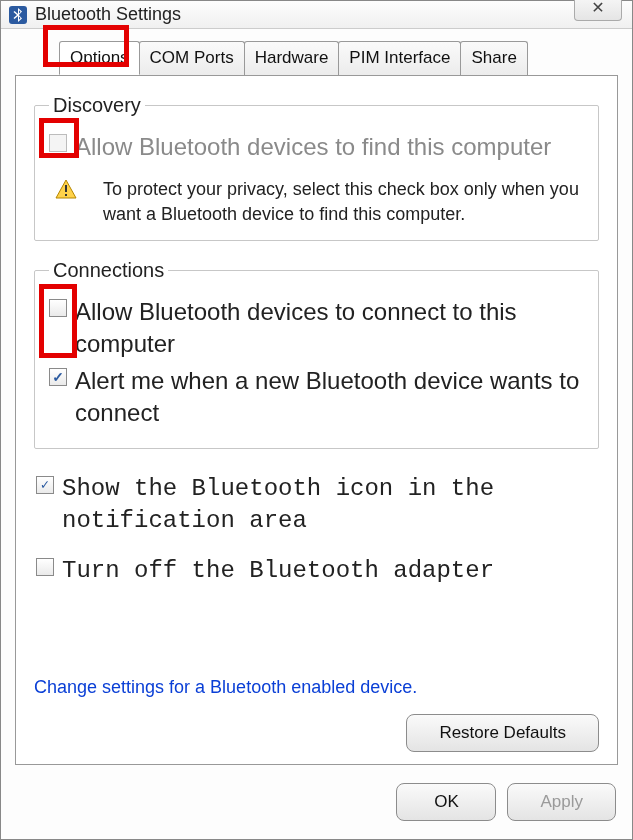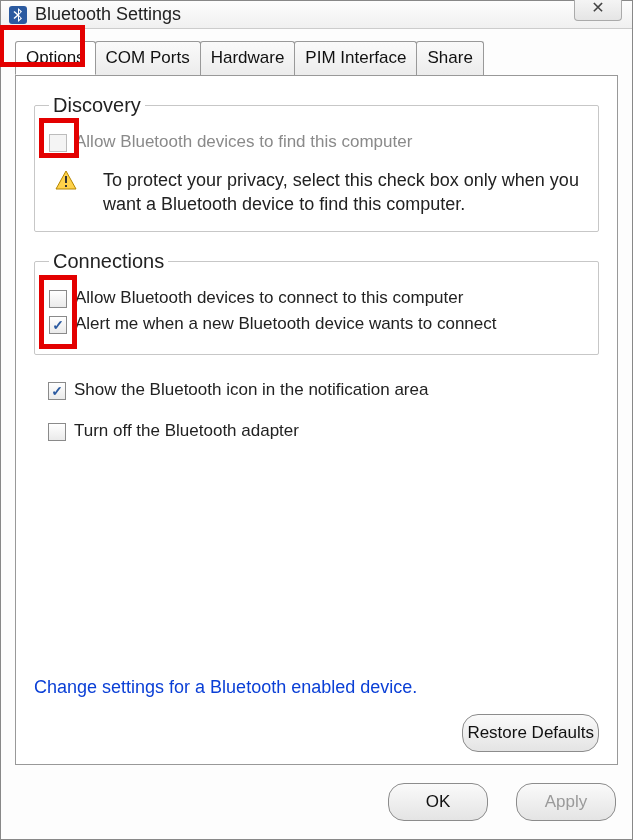--- a/index.html
+++ b/index.html
@@ -59,20 +59,21 @@
     align-items: center;
     justify-content: center;
     font-size: 16px;
     color: #444;
     cursor: pointer;
   }
   .tabbar {
     display: flex;
     padding: 12px 14px 0 14px;
     gap: 0;
+    margin-left: 44px;
   }
   .tab {
     padding: 6px 10px;
     border: 1px solid #999;
     border-bottom: none;
     background: linear-gradient(to bottom, #fafafa, #ececec);
     font-size: 17px;
     color: #111;
     cursor: pointer;
     border-radius: 3px 3px 0 0;
@@ -128,21 +129,21 @@
     border-color: #bcbcbc;
   }
   .checkbox.checked::after {
     content: "✓";
     font-size: 14px;
     color: #2b5aa0;
     font-weight: bold;
     line-height: 1;
   }
   .lbl {
-    font-size: 17px;
+    font-size: 24px;
     color: #222;
     line-height: 1.35;
   }
   .lbl.disabled { color: #8a8a8a; }
   .warn-row {
     display: flex;
     align-items: flex-start;
     gap: 26px;
     margin-top: 14px;
     padding-left: 6px;
@@ -152,52 +153,52 @@
     height: 20px;
     flex-shrink: 0;
     margin-top: 2px;
   }
   .warn-text {
     font-size: 18px;
     color: #222;
     line-height: 1.35;
   }
   .plain-rows { margin-left: 2px; }
-  .plain-rows .row { margin: 6px 0 18px 12px; }
+  .plain-rows .row { margin: 6px 0 18px 0; font-family: Liberation Mono, monospace; }
   .link {
     color: #0a3fd6;
     font-size: 18px;
     cursor: pointer;
     margin-top: auto;
     margin-bottom: 16px;
     display: inline-block;
   }
   .restore-wrap {
     display: flex;
     justify-content: flex-end;
   }
   .btn {
-    padding: 8px 4px;
+    padding: 8px 32px;
     border: 1px solid #8c8c8c;
-    border-radius: 16px;
+    border-radius: 8px;
     background: linear-gradient(to bottom, #fafafa, #e4e4e4);
     font-size: 17px;
     color: #111;
     cursor: pointer;
     min-width: 100px;
   }
   .btn:disabled,
   .btn.disabled {
     color: #9a9a9a;
     cursor: default;
   }
   .footer {
     display: flex;
     justify-content: flex-end;
-    gap: 28px;
+    gap: 11px;
     padding: 8px 16px 18px 0;
   }
   .red-box {
     position: absolute;
     border: 5px solid #e30000;
     pointer-events: none;
     z-index: 5;
   }
 </style>
 </head>

